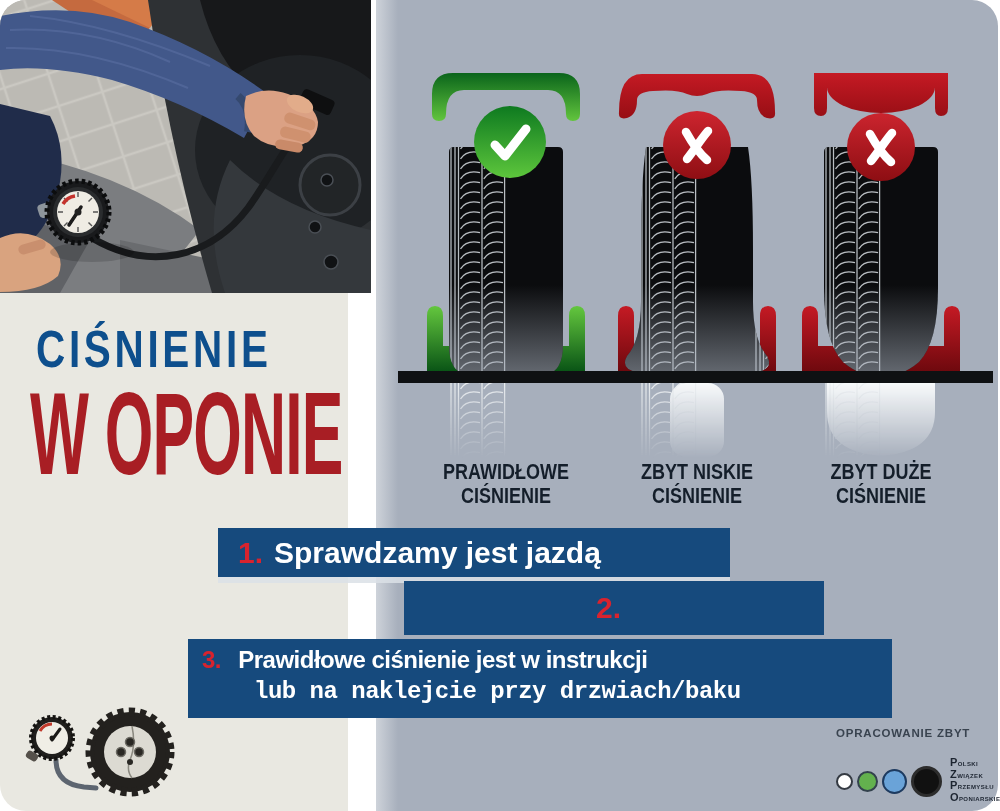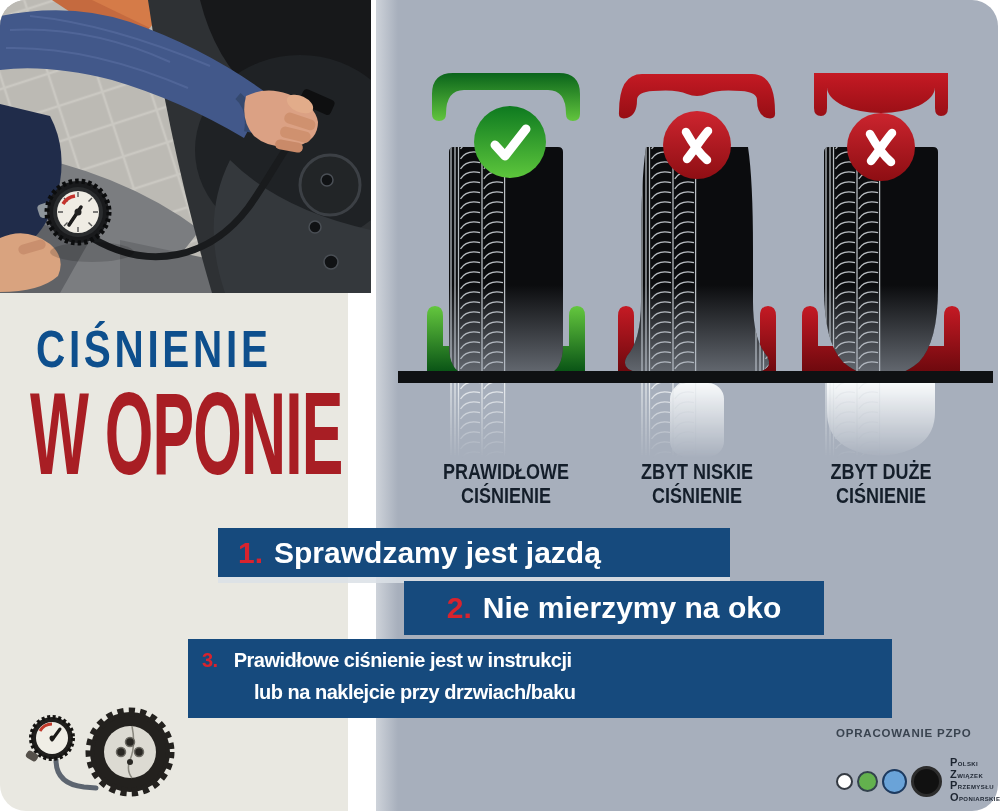--- a/index.html
+++ b/index.html
@@ -31,23 +31,23 @@
         transform:scale(.9,1.12);transform-origin:center top;}
   .tl1{left:421px}.tl2{left:612px}.tl3{left:796px}
 
   
   .tip{position:absolute;background:#164a7d;color:#fff;font-weight:bold;
        display:flex;align-items:center;}
   .tip .num{color:#d8232e;margin-right:11px;}
   .tip1{left:218px;top:528px;width:492px;height:49px;font-size:30px;padding-left:20px;
         box-shadow:0 6px 0 rgba(219,224,230,.85);}
   .tip2{left:404px;top:581px;width:420px;height:54px;font-size:30px;justify-content:center;}
-  .tip3{left:188px;top:639px;width:690px;height:74px;font-size:20px;letter-spacing:-.5px;
+  .tip3{left:188px;top:639px;width:690px;height:74px;font-size:24px;letter-spacing:-.5px;
         display:block;padding:5px 0 0 14px;line-height:32px;}
-  .tip3 .l2{padding-left:52px;display:block;}
+  .tip3 .l2{padding-left:52px;display:block;font-family:Liberation Mono, monospace;}
 
   
   .credit{position:absolute;left:836px;top:727px;font-size:11.5px;font-weight:bold;
         color:#39434f;letter-spacing:.8px;}
   .pzpo{position:absolute;left:836px;top:758px;display:flex;align-items:center;gap:4px;}
   .dot{display:inline-block;border-radius:50%;}
   .d1{width:13px;height:13px;background:#fff;border:2px solid #343a42;}
   .d2{width:17px;height:17px;background:#63b14e;border:2px solid #33424d;}
   .d3{width:21px;height:21px;background:#6aa3d8;border:2px solid #1d3a5f;}
   .d4{width:25px;height:25px;background:#111;border:3px solid #2c2c2c;margin-right:4px;}
@@ -276,21 +276,20 @@
   <div>ZBYT DUŻE</div>
   <div>CIŚNIENIE</div>
 </div>
 
 <div class="tip tip1">
   <span class="num">1.</span>
   <span>Sprawdzamy jest jazdą</span>
 </div>
 <div class="tip tip2">
   <span class="num">2.</span>
-  <span>Nie mierzymy na oko</span>
 </div>
 <div class="tip tip3">
   <span>
     <span class="num">3.</span>
     <span>Prawidłowe ciśnienie jest w instrukcji</span>
   </span>
   <span class="l2">lub na naklejcie przy drzwiach/baku</span>
 </div>
 
 <svg class="foot-icon" width="170" height="100" viewBox="0 0 170 100">
@@ -309,21 +308,21 @@
     <circle r="21" fill="#201f1d"></circle>
     <circle r="21" fill="none" stroke="#141311" stroke-width="4" stroke-dasharray="3,2.5"></circle>
     <circle r="16" fill="#f0eee6"></circle>
     <path d="M-12,-7 A14,14 0 0 1 0,-14" stroke="#c0392b" stroke-width="3" fill="none"></path>
     <path d="M0,2 L8,-9" stroke="#1b1a18" stroke-width="3" stroke-linecap="round"></path>
     <circle r="2.5" fill="#1b1a18"></circle>
     <rect x="-26" y="14" width="12" height="8" rx="3" transform="rotate(30 -20 18)" fill="#55504a"></rect>
   </g>
 </svg>
 
-<div class="credit">OPRACOWANIE PZPO</div>
+<div class="credit">OPRACOWANIE ZBYT</div>
 <div class="pzpo">
   <span class="dot d1"></span>
   <span class="dot d2"></span>
   <span class="dot d3"></span>
   <span class="dot d4"></span>
   <span class="pzpo-text">
     <span class="pzpo-line">POLSKI</span>
     <span class="pzpo-line">ZWIĄZEK</span>
     <span class="pzpo-line">PRZEMYSŁU</span>
     <span class="pzpo-line">OPONIARSKIEGO</span>

